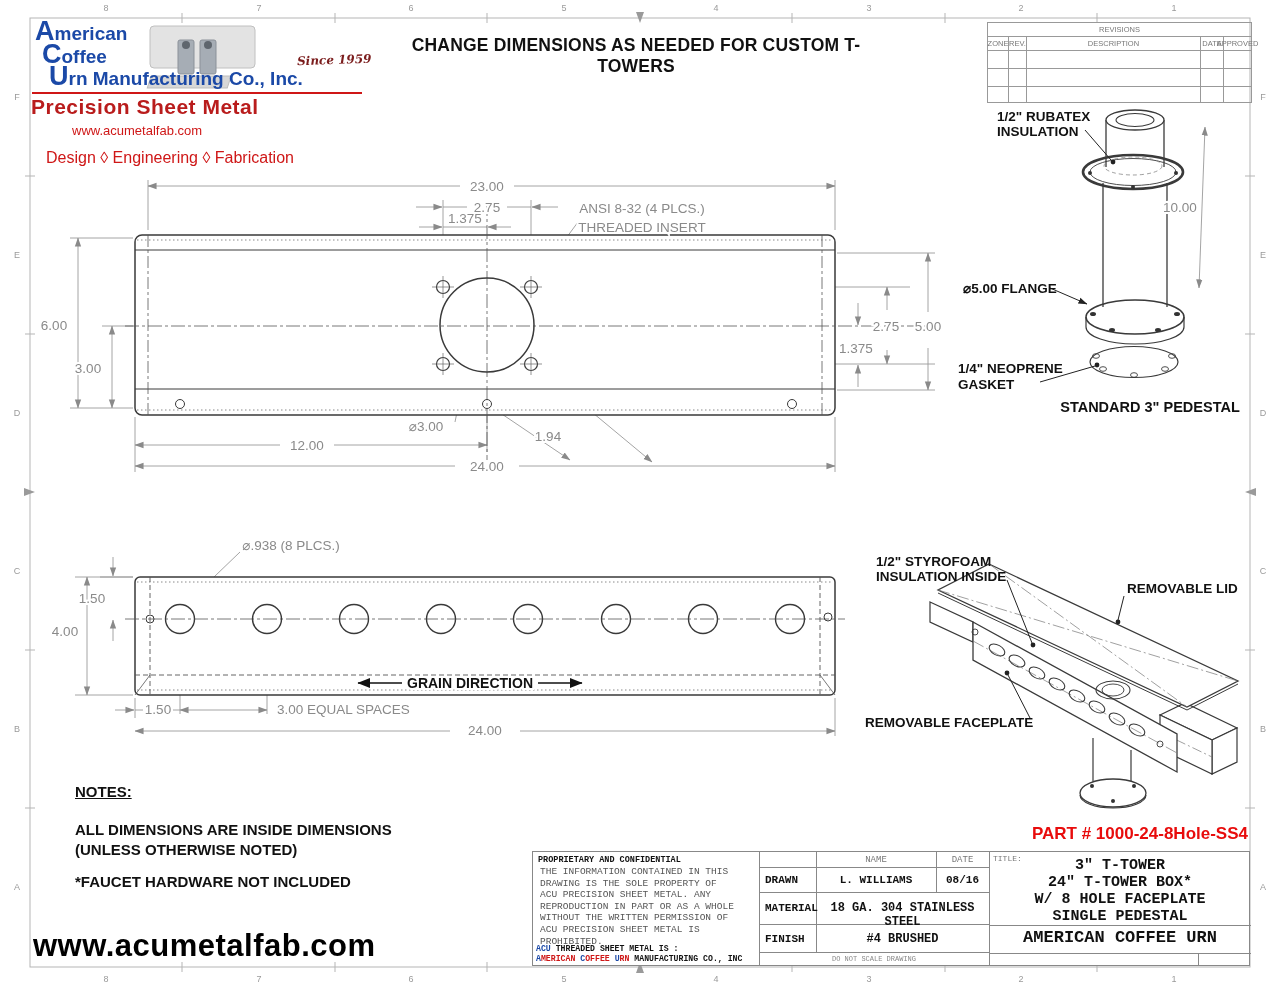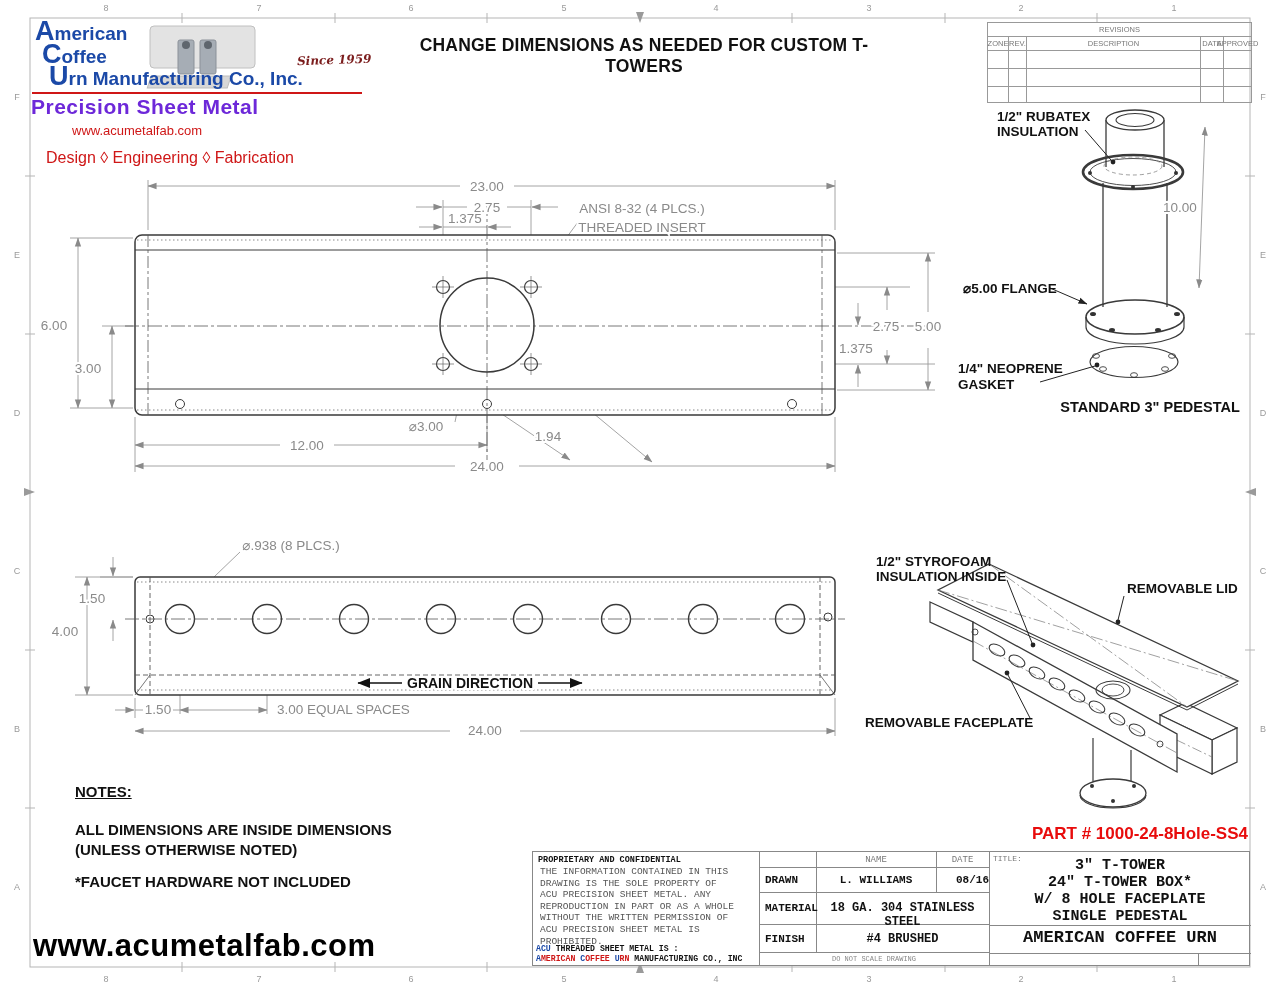--- a/index.html
+++ b/index.html
@@ -8,21 +8,21 @@
   .abs{position:absolute;}
   svg{font-family:"Liberation Sans",sans-serif;}
   
   .zone{position:absolute;color:#9a9a9a;font-size:9px;width:20px;text-align:center;}
   
   .logoline{color:#1b49a7;font-weight:bold;line-height:1;white-space:nowrap;}
   .loginit{font-size:27px;}
   .logrest{font-size:19px;}
   .since{position:absolute;color:#7b1d1d;font-style:italic;font-weight:bold;
          font-size:12px;font-family:"DejaVu Serif",serif;transform:rotate(-2deg);}
-  .psm{color:#6d28d9;font-weight:bold;font-size:21px;letter-spacing:.5px;white-space:nowrap;}
+  .psm{color:#b91c1c;font-weight:bold;font-size:21px;letter-spacing:.5px;white-space:nowrap;}
   .svc{color:#cf1717;font-size:16px;white-space:nowrap;margin-top:39px;}
   .web{color:#cf1717;font-size:13px;white-space:nowrap;}
   .redrule{position:absolute;height:2px;background:#cf1717;}
   
   .heading{font-weight:bold;font-size:17.5px;color:#111;text-align:center;letter-spacing:.2px;}
   
   .rev{position:absolute;border:1px solid #999;color:#777;font-size:7.5px;}
   .rev .cell{position:absolute;box-sizing:border-box;border-left:1px solid #999;
              border-bottom:1px solid #999;display:flex;align-items:center;justify-content:center;}
   .rev .noL{border-left:none;}
@@ -133,21 +133,21 @@
   </div>
   <div class="abs logoline" style="left:49px;top:63px">
     <span class="loginit">U</span><span class="logrest">rn Manufacturing Co., Inc.</span>
   </div>
   <span class="since" style="left:297px;top:53px">Since 1959</span>
   <div class="redrule" style="left:32px;top:92px;width:330px"></div>
   <div class="abs psm" style="left:31px;top:95px">Precision Sheet Metal</div>
   <div class="abs svc" style="left:46px;top:110px">Design ◊ Engineering ◊ Fabrication</div>
   <div class="abs web" style="left:72px;top:123px">www.acumetalfab.com</div>
 
-  <div class="abs heading" style="left:388px;top:35px;width:512px">CHANGE DIMENSIONS AS NEEDED FOR CUSTOM T-TOWERS</div>
+  <div class="abs heading" style="left:380px;top:35px;width:512px">CHANGE DIMENSIONS AS NEEDED FOR CUSTOM T-TOWERS</div>
 
   <div class="rev" style="left:987px;top:22px;width:263px;height:79px">
     <div class="cell noL" style="left:0;top:0;width:263px;height:14px">REVISIONS</div>
     <div class="cell noL" style="left:0;top:14px;width:20px;height:14px">ZONE</div>
     <div class="cell" style="left:20px;top:14px;width:18px;height:14px">REV.</div>
     <div class="cell" style="left:38px;top:14px;width:174px;height:14px">DESCRIPTION</div>
     <div class="cell" style="left:212px;top:14px;width:23px;height:14px">DATE</div>
     <div class="cell" style="left:235px;top:14px;width:28px;height:14px">APPROVED</div>
     <div class="cell noL" style="left:0;top:28px;width:20px;height:18px"></div>
     <div class="cell" style="left:20px;top:28px;width:18px;height:18px"></div>
@@ -489,21 +489,21 @@
       <span class="blue">ACU</span><span class="blk"> THREADED SHEET METAL IS :</span>
     </div>
     <div class="acu-line" style="top:102px">
       <span class="blue">A</span><span class="red">MERICAN </span><span class="blue">C</span><span class="red">OFFEE </span><span class="blue">U</span><span class="red">RN </span><span class="blk">MANUFACTURING CO., INC</span>
     </div>
 
     <div class="tb-small" style="left:283px;top:3px;width:120px;text-align:center">NAME</div>
     <div class="tb-small" style="left:403px;top:3px;width:53px;text-align:center">DATE</div>
     <div class="tb-bold" style="left:232px;top:22px;font-size:11px">DRAWN</div>
     <div class="tb-bold" style="left:283px;top:22px;width:120px;text-align:center;font-size:11px">L. WILLIAMS</div>
-    <div class="tb-bold" style="left:403px;top:22px;width:53px;text-align:right;font-size:11px">08/16</div>
+    <div class="tb-bold" style="left:403px;top:22px;width:53px;text-align:center;font-size:11px">08/16</div>
     <div class="tb-bold" style="left:232px;top:50px;font-size:11px">MATERIAL</div>
     <div class="tb-bold" style="left:283px;top:49px;width:173px;text-align:center;font-size:12px">18 GA. 304 STAINLESS STEEL</div>
     <div class="tb-bold" style="left:232px;top:81px;font-size:11px">FINISH</div>
     <div class="tb-bold" style="left:283px;top:80px;width:173px;text-align:center;font-size:12px">#4 BRUSHED</div>
     <div class="tb-tiny" style="left:226px;top:103px;width:230px;text-align:center">DO NOT SCALE DRAWING</div>
 
     <div class="tb-small" style="left:460px;top:2px;font-size:8px">TITLE:</div>
     <div class="title-lines">3" T-TOWER
 24" T-TOWER BOX*
 W/ 8 HOLE FACEPLATE

